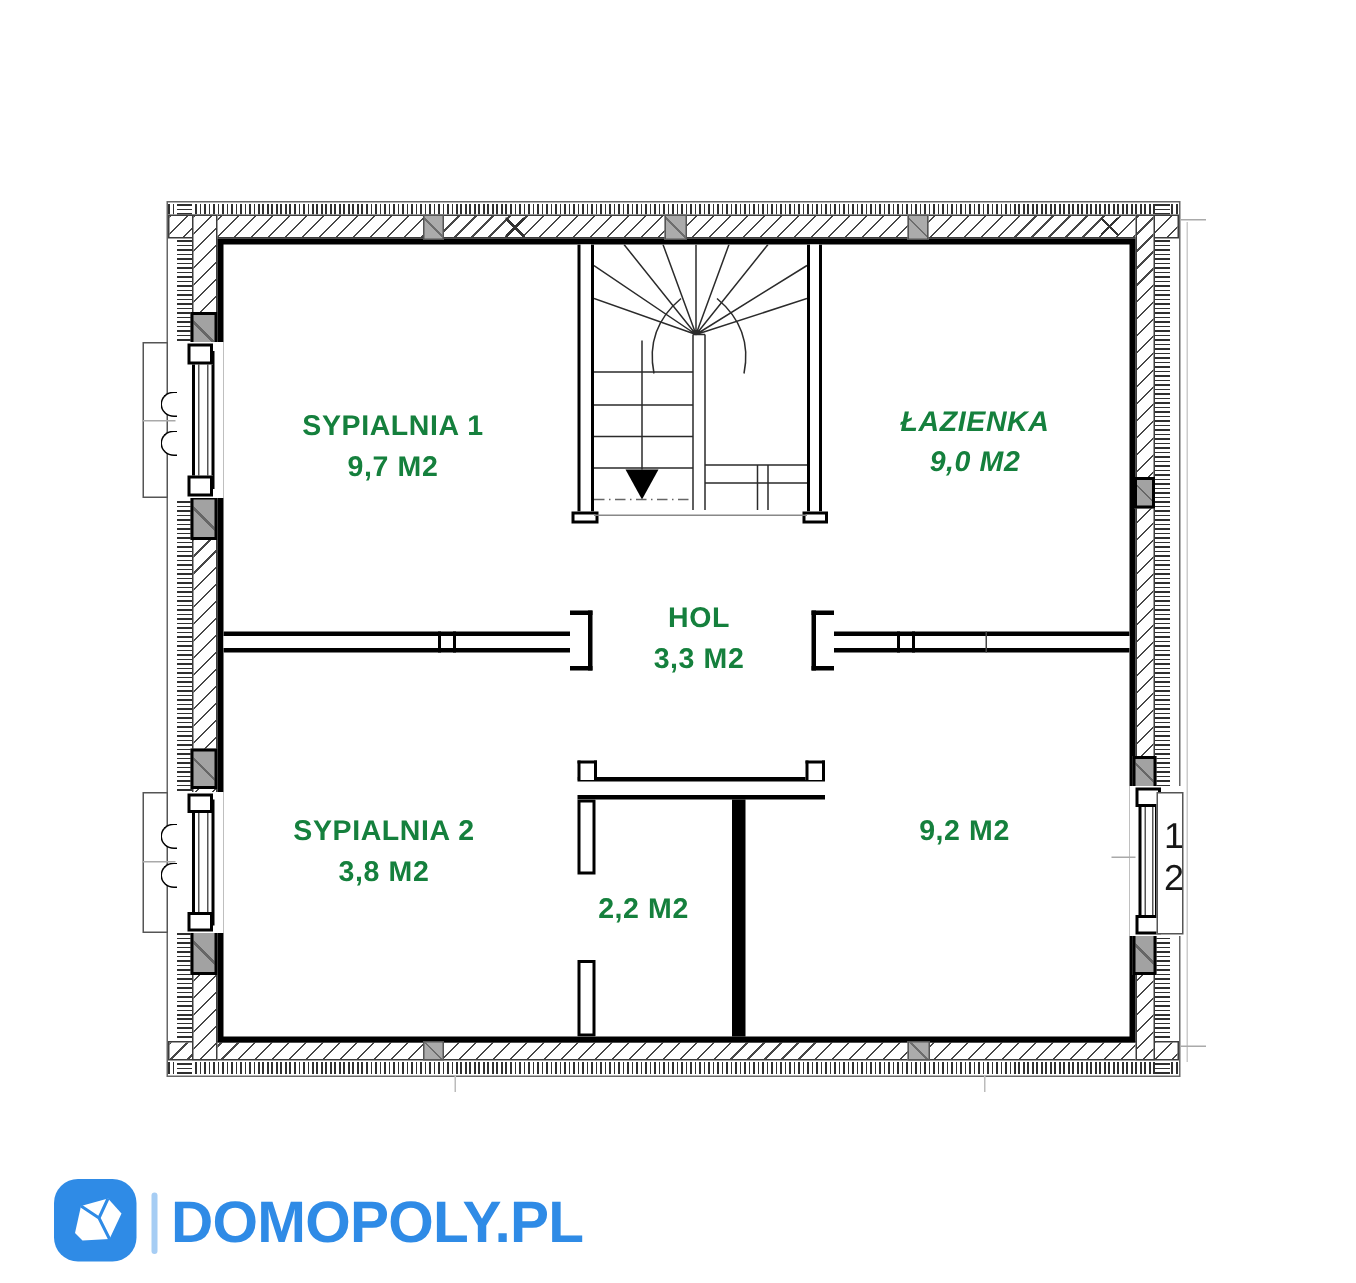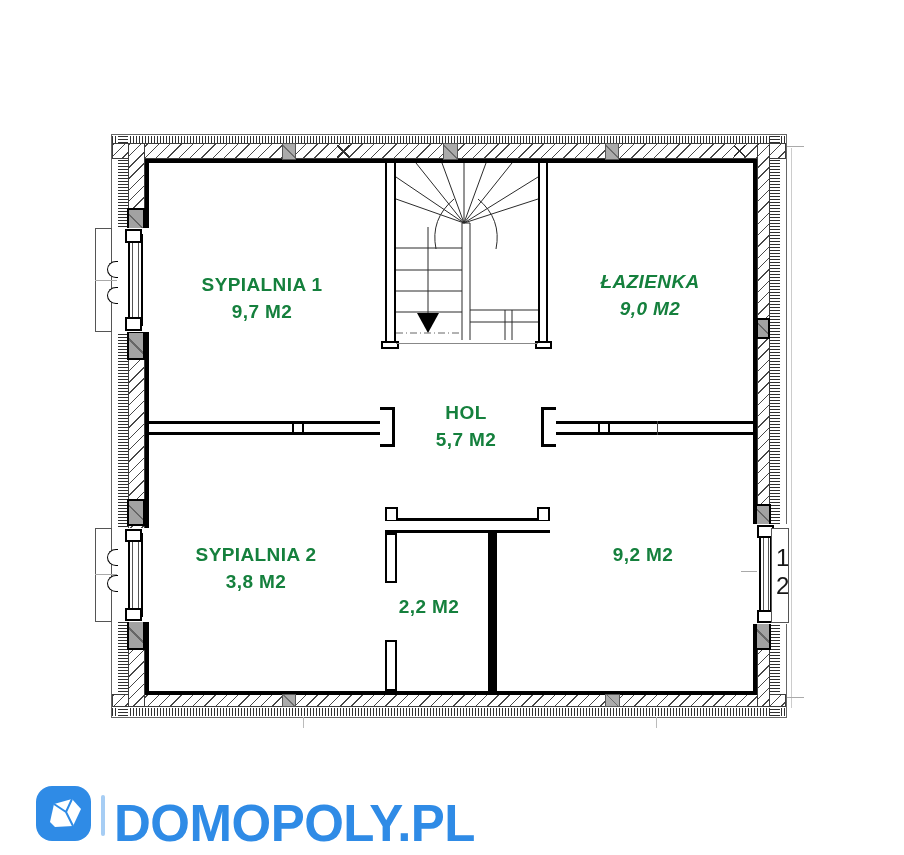--- a/index.html
+++ b/index.html
@@ -21,21 +21,21 @@
   .bump{background:#fff;border:1.5px solid #000;border-right:none;border-radius:9px 0 0 9px / 50% 0 0 50%;}
   .wallh{background:#fff;border-top:3px solid #000;border-bottom:3px solid #000;}
   .wallv{background:#fff;border:2px solid #000;}
   .joint{background:#000;}
   .xmark{background-image:linear-gradient(45deg,transparent 44%,#333 44%,#333 54%,transparent 54%),
                           linear-gradient(135deg,transparent 44%,#333 44%,#333 54%,transparent 54%);}
   .gline{background:#a9a9a9;}
   .room-label{position:absolute;transform:translateX(-50%);text-align:center;font-weight:bold;
               font-size:19px;line-height:27px;color:#15803d;letter-spacing:.4px;white-space:nowrap;z-index:9;}
   .dim{position:absolute;font-size:24px;color:#161616;line-height:26px;}
-  .brand-text{position:absolute;font-weight:bold;font-size:51px;letter-spacing:-.5px;white-space:nowrap;}
+  .brand-text{position:absolute;font-weight:bold;font-size:39px;letter-spacing:-.5px;white-space:nowrap;}
 </style>
 </head>
 <body>
 
 <div class="stage">
 
   <div class="abs" style="left:111px;top:134px;width:676px;height:584px;border:1px solid #666;"></div>
   <div class="abs zigh" style="left:112px;top:136px;width:674px;height:7px;"></div>
   <div class="abs zigh" style="left:112px;top:708px;width:674px;height:8px;"></div>
   <div class="abs zigv" style="left:118px;top:136px;width:10px;height:580px;"></div>
@@ -137,21 +137,21 @@
   <div class="room-label" style="left:262px;top:271px;">
     <div>SYPIALNIA 1</div>
     <div>9,7 M2</div>
   </div>
   <div class="room-label" style="left:650px;top:268px;font-style:italic;">
     <div>ŁAZIENKA</div>
     <div>9,0 M2</div>
   </div>
   <div class="room-label" style="left:466px;top:399px;">
     <div>HOL</div>
-    <div>5,7 M2</div>
+    <div>3,3 M2</div>
   </div>
   <div class="room-label" style="left:256px;top:541px;">
     <div>SYPIALNIA 2</div>
     <div>3,8 M2</div>
   </div>
   <div class="room-label" style="left:643px;top:541px;">
     <div>9,2 M2</div>
   </div>
   <div class="room-label" style="left:429px;top:593px;">
     <div>2,2 M2</div>

